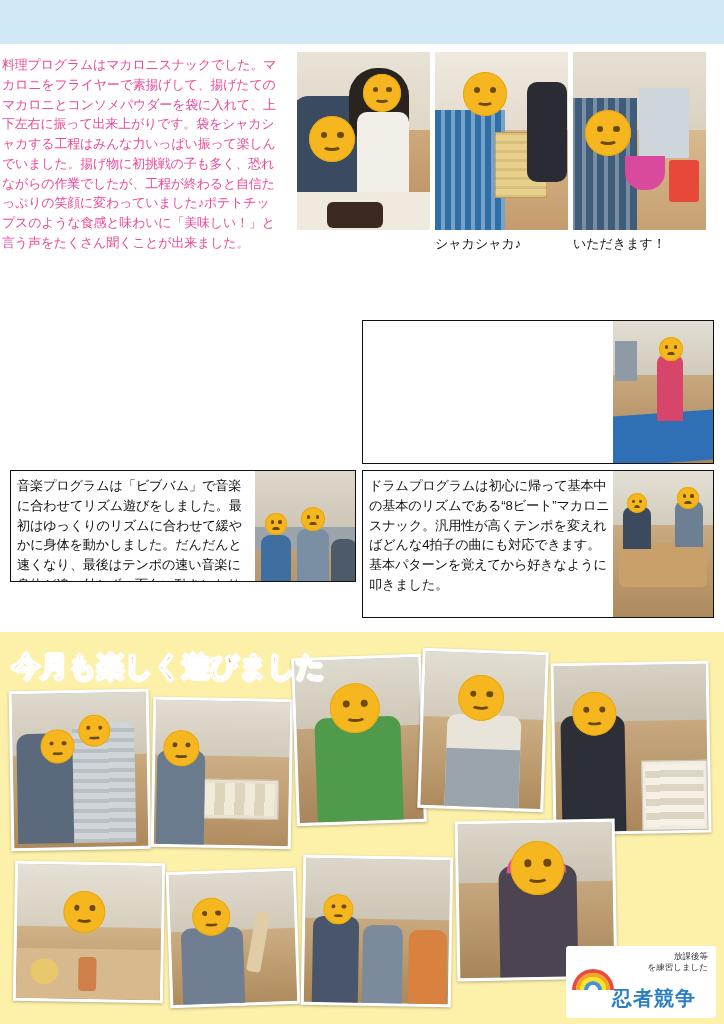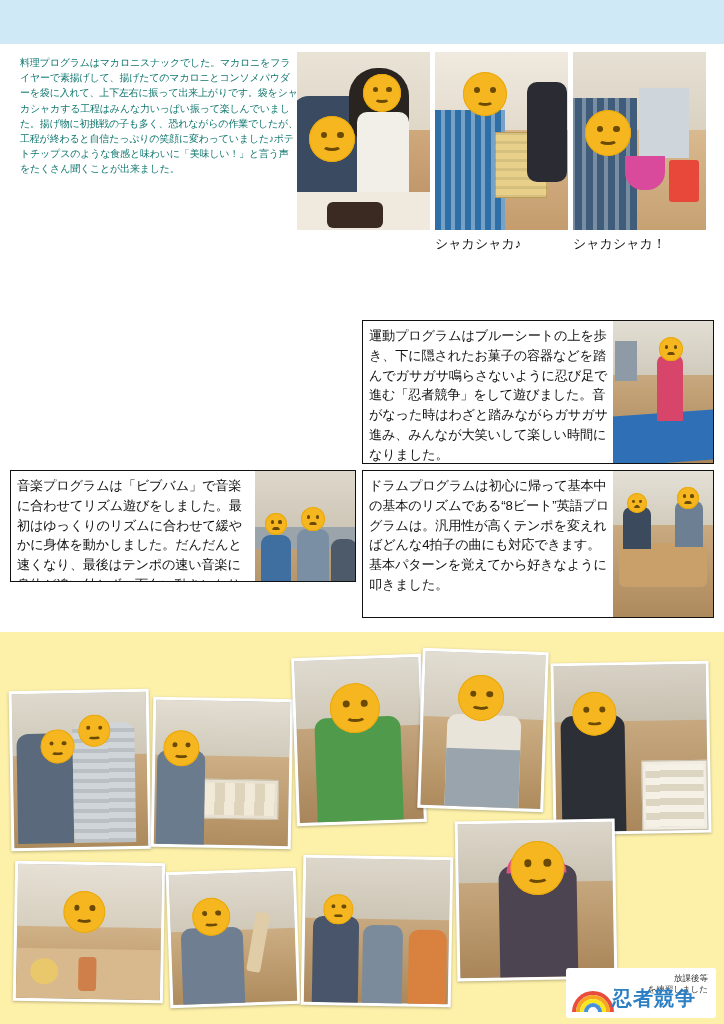--- a/index.html
+++ b/index.html
@@ -29,25 +29,25 @@
     font-size: 25px;
     font-weight: bold;
     color: #1a1a1a;
     letter-spacing: 0px;
     white-space: nowrap;
   }
 
   
   .cooking-text {
     position: absolute;
-    left: 20px; top: 55px;
+    left: 2px; top: 55px;
     width: 278px;
-    font-size: 10px;
+    font-size: 13px;
     line-height: 1.52;
-    color: #0f766e;
+    color: #ec4899;
     letter-spacing: -0.2px;
   }
 
   .photo {
     position: absolute;
     background: #c9cfd4;
     overflow: hidden;
   }
   .photo .sky   { position:absolute; left:0; top:0; width:100%; height:48%; }
   .photo .floor { position:absolute; left:0; bottom:0; width:100%; height:56%; }
@@ -131,21 +131,21 @@
     position: relative;
     width: 100%; height: 100%;
     overflow: hidden;
     background: #b9bfc4;
   }
 
   
   .logo-box {
     position: absolute;
     right: 8px; bottom: 6px;
-    width: 150px; height: 50px;
+    width: 150px; height: 72px;
     background: #ffffff;
     border-radius: 3px;
     overflow: hidden;
   }
   .logo-small {
     position: absolute;
     right: 8px; top: 5px;
     text-align: right;
     font-size: 8.5px;
     line-height: 1.25;
@@ -220,25 +220,24 @@
     <div style="position:absolute;left:-2px;top:46px;width:66px;height:132px;background:repeating-linear-gradient(90deg,rgba(255,255,255,.3) 0 4px,transparent 4px 11px);"></div>
     <div style="position:absolute;left:66px;top:36px;width:50px;height:70px;background:#cfd6db;"></div>
     <div style="position:absolute;left:52px;top:104px;width:40px;height:34px;background:#d94a9c;border-radius:0 0 18px 18px;"></div>
     <div style="position:absolute;left:96px;top:108px;width:30px;height:42px;background:#e8483a;border-radius:3px;"></div>
     <div class="smiley" style="left:12px;top:58px;width:46px;height:46px;">
         <i></i>
       </div>
   </div>
 
   <div class="caption" style="left:435px; top:236px; width:130px;font-family:Liberation Serif, serif;">シャカシャカ♪</div>
-  <div class="caption" style="left:573px; top:236px; width:130px;">シャカシャカ！</div>
+  <div class="caption" style="left:573px; top:236px; width:130px;">いただきます！</div>
 
 
   <div class="prog-box" style="left:362px; top:320px; width:352px; height:144px;">
-    <div class="prog-text" style="left:6px; top:5px; width:242px;">運動プログラムはブルーシートの上を歩き、下に隠されたお菓子の容器などを踏んでガサガサ鳴らさないように忍び足で進む「忍者競争」をして遊びました。音がなった時はわざと踏みながらガサガサ進み、みんなが大笑いして楽しい時間になりました。</div>
     <div style="position:absolute;left:250px;top:0;width:102px;height:142px;overflow:hidden;background:#cfd3d6;">
       <div style="position:absolute;left:0;top:0;width:102px;height:58px;background:linear-gradient(#e2ded3,#cfc9bb);"></div>
       <div style="position:absolute;left:0;bottom:0;width:102px;height:88px;background:linear-gradient(#c8a87e,#a9855a);"></div>
       <div style="position:absolute;left:-10px;top:92px;width:122px;height:50px;background:#2f6fb5;transform:skewY(-4deg);"></div>
       <div style="position:absolute;left:44px;top:34px;width:26px;height:66px;background:#d7456a;border-radius:8px 8px 0 0;"></div>
       <div style="position:absolute;left:2px;top:20px;width:22px;height:40px;background:#8e9aa6;"></div>
       <div class="smiley" style="left:46px;top:16px;width:24px;height:24px;">
           <i></i>
         </div>
     </div>
@@ -256,37 +255,38 @@
       <div class="smiley" style="left:10px;top:42px;width:22px;height:22px;">
           <i></i>
         </div>
       <div class="smiley" style="left:46px;top:36px;width:24px;height:24px;">
           <i></i>
         </div>
     </div>
   </div>
 
   <div class="prog-box" style="left:362px; top:470px; width:352px; height:148px;">
-    <div class="prog-text" style="left:6px; top:5px; width:242px;">ドラムプログラムは初心に帰って基本中の基本のリズムである“8ビート”英語プログラムは。汎用性が高くテンポを変えればどんな4拍子の曲にも対応できます。基本パターンを覚えてから好きなように叩きました。</div>
+    <div class="prog-text" style="left:6px; top:5px; width:242px;">ドラムプログラムは初心に帰って基本中の基本のリズムである“8ビート”マカロニスナック。汎用性が高くテンポを変えればどんな4拍子の曲にも対応できます。基本パターンを覚えてから好きなように叩きました。</div>
     <div style="position:absolute;left:250px;top:0;width:102px;height:146px;overflow:hidden;background:#cfd3d6;">
       <div style="position:absolute;left:0;top:0;width:102px;height:54px;background:linear-gradient(#e4e0d6,#d2ccbd);"></div>
       <div style="position:absolute;left:0;bottom:0;width:102px;height:92px;background:linear-gradient(#c9aa81,#ad8a5c);"></div>
       <div style="position:absolute;left:6px;top:72px;width:88px;height:44px;background:#caa06a;border-radius:6px;"></div>
       <div style="position:absolute;left:10px;top:36px;width:28px;height:42px;background:#3b4a5c;border-radius:8px 8px 0 0;"></div>
       <div style="position:absolute;left:62px;top:30px;width:28px;height:46px;background:#6d7f93;border-radius:8px 8px 0 0;"></div>
       <div class="smiley" style="left:14px;top:22px;width:20px;height:20px;">
           <i></i>
         </div>
       <div class="smiley" style="left:64px;top:16px;width:22px;height:22px;">
           <i></i>
         </div>
     </div>
   </div>
 
   <div class="bottom-band"></div>
+  <div class="bottom-title">今月も楽しく遊びました</div>
 
   <div class="polaroid" style="left:10px; top:690px; width:140px; height:160px; transform:rotate(-1deg);">
     <div class="inner">
       <div style="position:absolute;left:0;top:0;width:100%;height:42%;background:linear-gradient(#ded9cd,#cec7b7);"></div>
       <div style="position:absolute;left:0;bottom:0;width:100%;height:60%;background:linear-gradient(#c9a87d,#ad8a5c);"></div>
       <div style="position:absolute;left:4px;top:40px;width:56px;height:110px;background:#5a6a7c;border-radius:12px 12px 0 0;"></div>
       <div style="position:absolute;left:60px;top:30px;width:62px;height:120px;background:#cfd5d9;border-radius:12px 12px 0 0;"></div>
       <div style="position:absolute;left:60px;top:30px;width:62px;height:120px;background:repeating-linear-gradient(0deg,rgba(0,0,0,.10) 0 4px,transparent 4px 10px);"></div>
       <div class="smiley" style="left:28px;top:36px;width:34px;height:34px;">
           <i></i>

